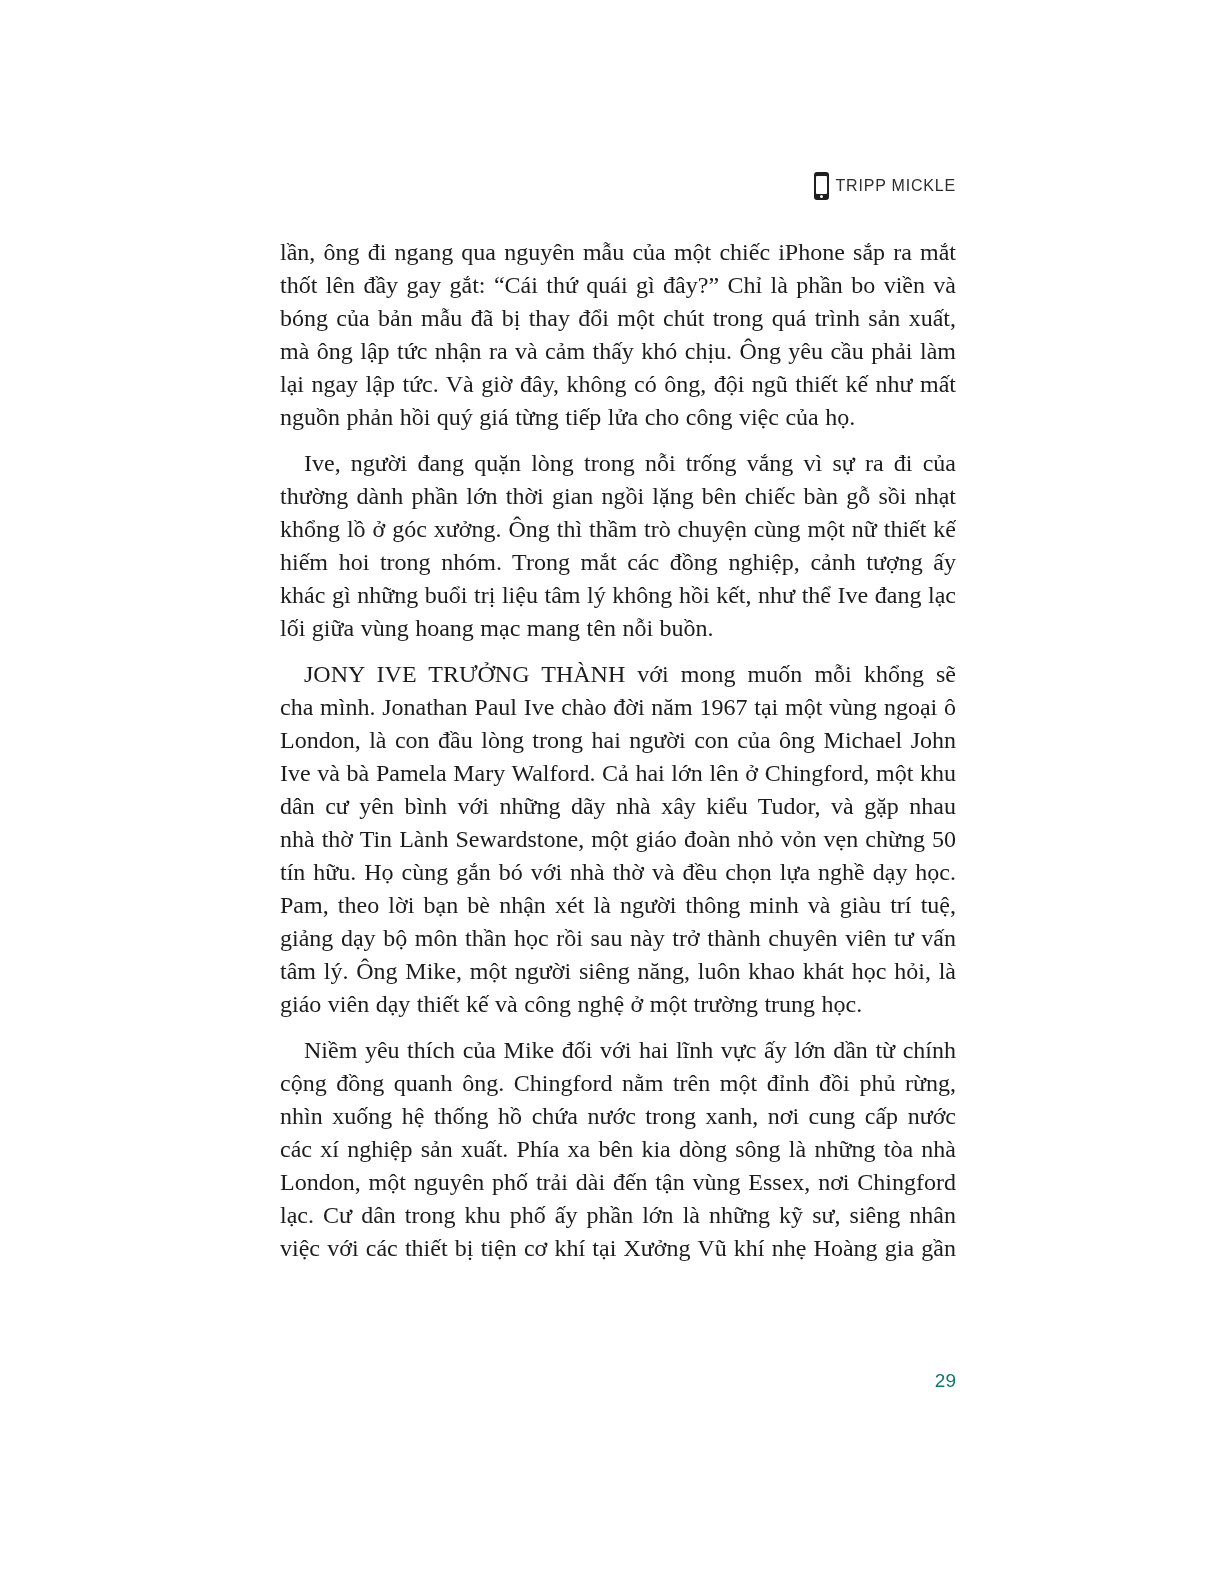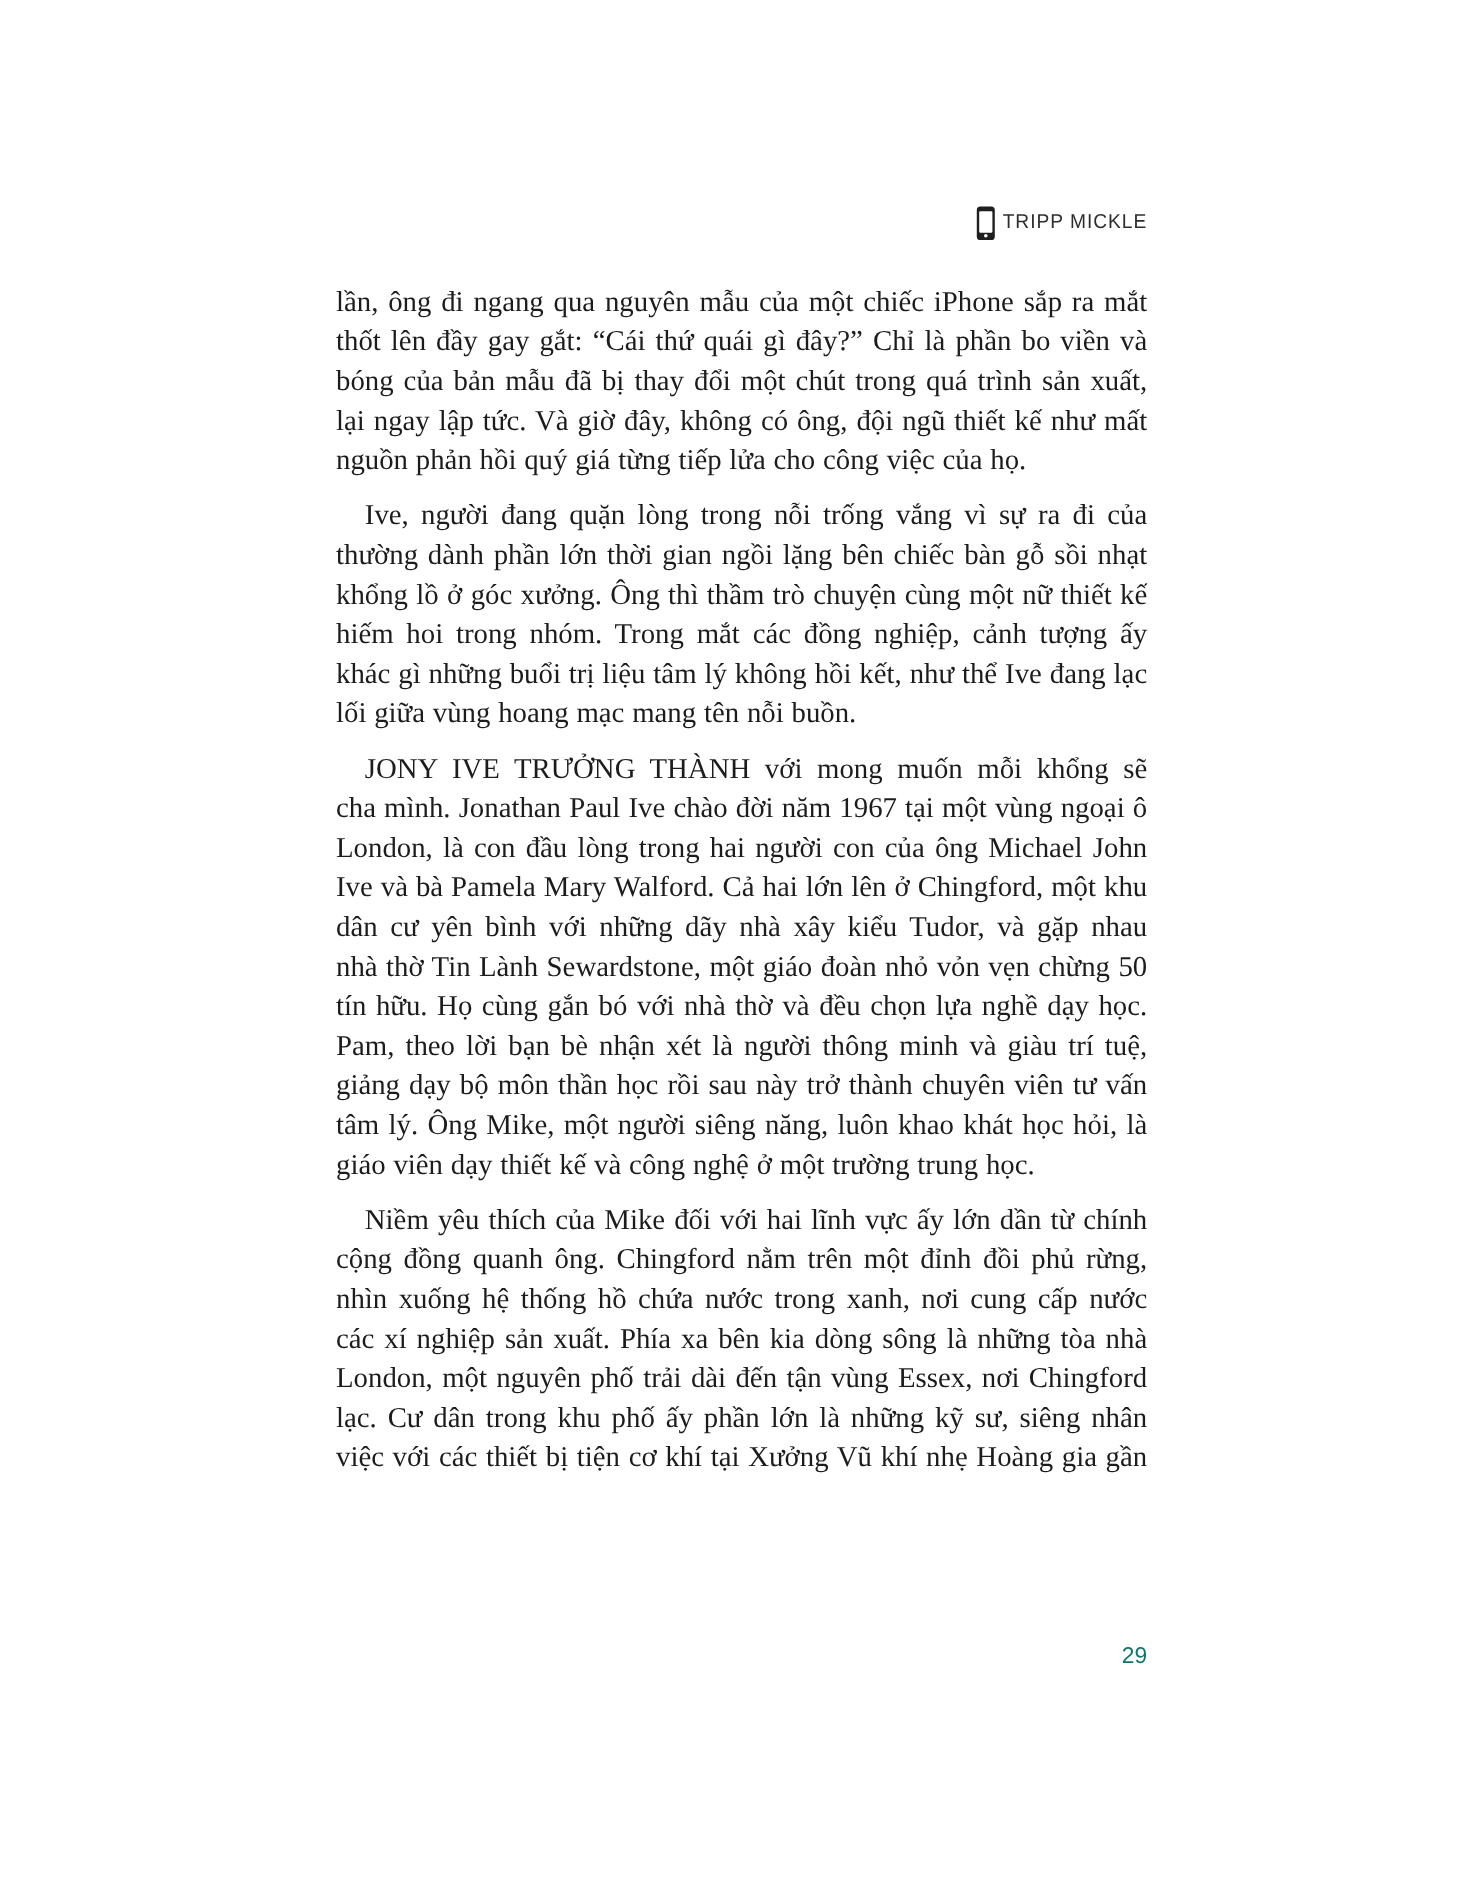--- a/index.html
+++ b/index.html
@@ -108,20 +108,21 @@
   <div class="running-header">
     <span class="phone-icon"></span>
     <span class="header-author">TRIPP MICKLE</span>
   </div>
 
   <div class="body-text">
       <div class="para">
         <div class="line just">lần, ông đi ngang qua nguyên mẫu của một chiếc iPhone sắp ra mắt và</div>
         <div class="line just">thốt lên đầy gay gắt: “Cái thứ quái gì đây?” Chỉ là phần bo viền và độ</div>
         <div class="line just">bóng của bản mẫu đã bị thay đổi một chút trong quá trình sản xuất, vậy</div>
+        <div class="line just">mà ông lập tức nhận ra và cảm thấy khó chịu. Ông yêu cầu phải làm</div>
         <div class="line just">lại ngay lập tức. Và giờ đây, không có ông, đội ngũ thiết kế như mất đi</div>
         <div class="line">nguồn phản hồi quý giá từng tiếp lửa cho công việc của họ.</div>
       </div>
       <div class="para indent">
         <div class="line just">Ive, người đang quặn lòng trong nỗi trống vắng vì sự ra đi của Jobs,</div>
         <div class="line just">thường dành phần lớn thời gian ngồi lặng bên chiếc bàn gỗ sồi nhạt</div>
         <div class="line just">khổng lồ ở góc xưởng. Ông thì thầm trò chuyện cùng một nữ thiết kế</div>
         <div class="line just">hiếm hoi trong nhóm. Trong mắt các đồng nghiệp, cảnh tượng ấy chẳng</div>
         <div class="line just">khác gì những buổi trị liệu tâm lý không hồi kết, như thể Ive đang lạc</div>
         <div class="line">lối giữa vùng hoang mạc mang tên nỗi buồn.</div>

